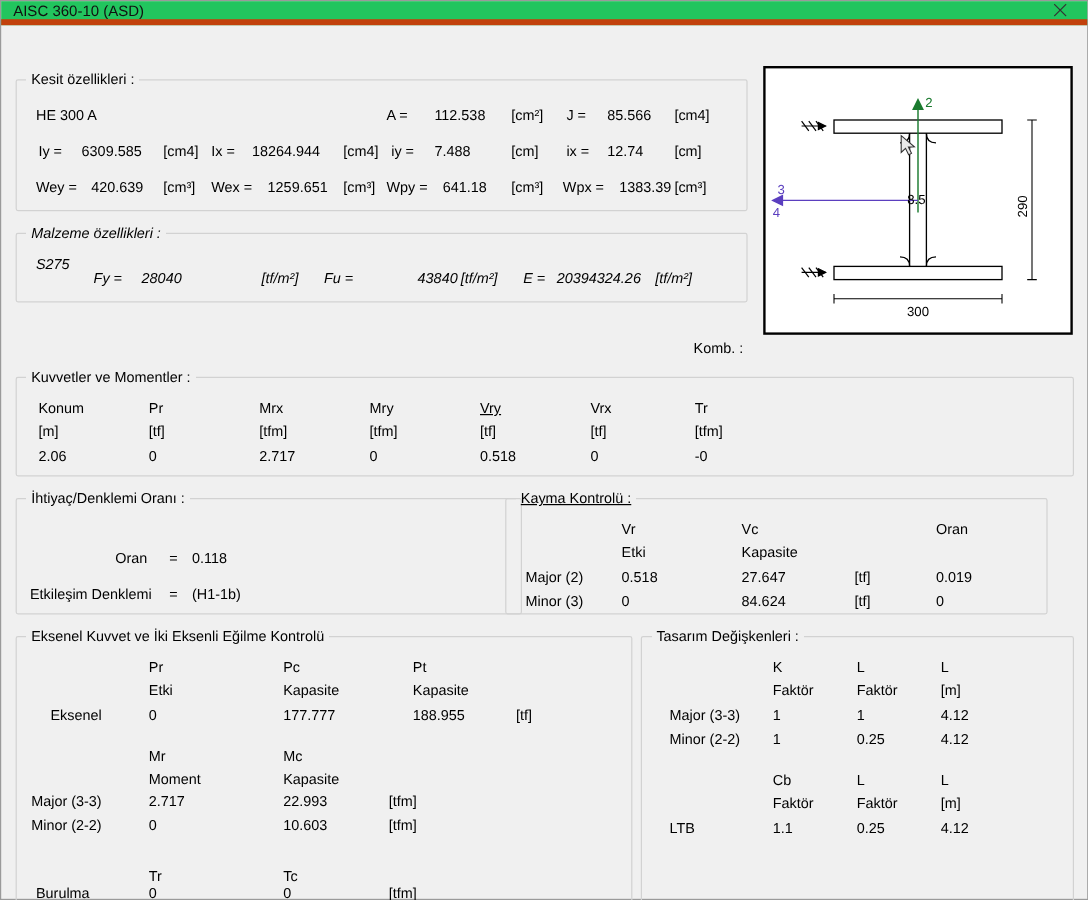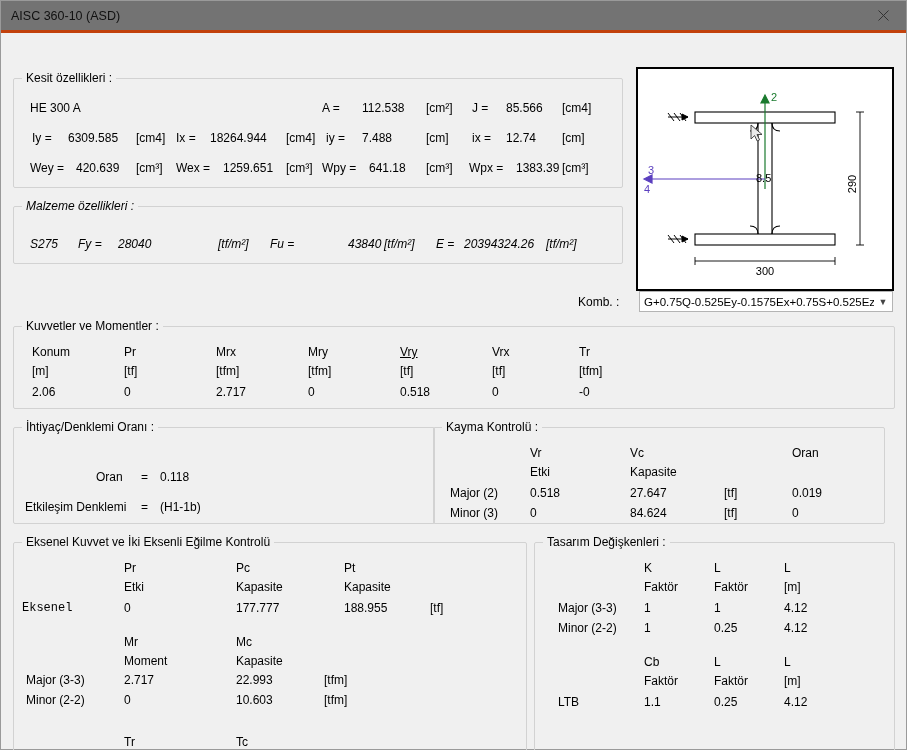--- a/index.html
+++ b/index.html
@@ -12,23 +12,23 @@
     overflow:hidden;
   }
   .window{
     position:relative;
     width:907px;height:750px;
     background:#f0f0f0;
     border:1px solid #9a9a9a;
     box-sizing:border-box;
   }
   .titlebar{
-    height:32px;
-    background:#737373;
-    border-bottom:3px solid #c2410c;
+    height:20px;
+    background:#22c55e;
+    border-bottom:5px solid #c2410c;
     display:flex;align-items:center;
     box-sizing:border-box;
   }
   .titlebar .title{
     padding-left:10px;
     font-size:12.5px;
     color:#111;
     flex:1;
   }
   .close-btn{
@@ -143,21 +143,21 @@
 
         <div class="lbl" style="left:455px;top:76px;">Wpx  =</div>
         <div class="lbl" style="left:502px;top:76px;">1383.39</div>
         <div class="lbl" style="left:548px;top:76px;">[cm³]</div>
       </div>
     </fieldset>
 
     <fieldset class="group" style="left:12px;top:166px;width:608px;height:63px;font-style:italic;">
       <legend>Malzeme özellikleri :</legend>
       <div class="grp-body">
-        <div class="lbl" style="left:16px;top:24px;">S275</div>
+        <div class="lbl" style="left:16px;top:12px;">S275</div>
 
         <div class="lbl" style="left:64px;top:24px;">Fy  =</div>
         <div class="lbl" style="left:104px;top:24px;">28040</div>
         <div class="lbl" style="left:204px;top:24px;">[tf/m²]</div>
 
         <div class="lbl" style="left:256px;top:24px;">Fu  =</div>
         <div class="lbl" style="left:296px;top:24px;margin-left:38px;">43840</div>
         <div class="lbl" style="left:370px;top:24px;">[tf/m²]</div>
 
         <div class="lbl" style="left:422px;top:24px;">E  =</div>
@@ -227,24 +227,20 @@
         <g stroke="#000" stroke-width="0.9">
           <line x1="57" y1="192" x2="197" y2="192"></line>
           <line x1="57" y1="188" x2="57" y2="196"></line>
           <line x1="197" y1="188" x2="197" y2="196"></line>
         </g>
         <text x="127" y="206" font-family="Liberation Sans, sans-serif" font-size="11" fill="#000" text-anchor="middle">300</text>
       </svg>
     </div>
 
     <div class="combo-label">Komb. :</div>
-    <div class="combo">
-      <div class="txt">G+0.75Q-0.525Ey-0.1575Ex+0.75S+0.525Ez</div>
-      <div class="arrow">▼</div>
-    </div>
 
     <fieldset class="group" style="left:12px;top:286px;width:880px;height:88px;">
       <legend>Kuvvetler ve Momentler :</legend>
       <div class="grp-body">
         <div class="lbl" style="left:18px;top:12px;">Konum</div>
         <div class="lbl" style="left:110px;top:12px;">Pr</div>
         <div class="lbl" style="left:202px;top:12px;">Mrx</div>
         <div class="lbl" style="left:294px;top:12px;">Mry</div>
         <div class="lbl" style="left:386px;top:12px;text-decoration:underline;">Vry</div>
         <div class="lbl" style="left:478px;top:12px;">Vrx</div>
@@ -274,21 +270,21 @@
         <div class="lbl" style="left:82px;top:36px;">Oran</div>
         <div class="lbl" style="left:127px;top:36px;">=</div>
         <div class="lbl" style="left:146px;top:36px;">0.118</div>
 
         <div class="lbl" style="left:11px;top:66px;">Etkileşim Denklemi</div>
         <div class="lbl" style="left:127px;top:66px;">=</div>
         <div class="lbl" style="left:146px;top:66px;">(H1-1b)</div>
       </div>
     </fieldset>
 
-    <fieldset class="group" style="left:432px;top:387px;width:450px;height:102px;">
+    <fieldset class="group" style="left:420px;top:387px;width:450px;height:102px;text-decoration:underline;">
       <legend>Kayma Kontrolü :</legend>
       <div class="grp-body">
         <div class="lbl" style="left:96px;top:12px;">Vr</div>
         <div class="lbl" style="left:196px;top:12px;">Vc</div>
         <div class="lbl" style="left:358px;top:12px;">Oran</div>
 
         <div class="lbl" style="left:96px;top:31px;">Etki</div>
         <div class="lbl" style="left:196px;top:31px;">Kapasite</div>
 
         <div class="lbl" style="left:16px;top:52px;">Major (2)</div>
@@ -309,21 +305,21 @@
       <legend>Eksenel Kuvvet ve İki Eksenli Eğilme Kontrolü</legend>
       <div class="grp-body">
         <div class="lbl" style="left:110px;top:12px;">Pr</div>
         <div class="lbl" style="left:222px;top:12px;">Pc</div>
         <div class="lbl" style="left:330px;top:12px;text-align:right;">Pt</div>
 
         <div class="lbl" style="left:110px;top:31px;">Etki</div>
         <div class="lbl" style="left:222px;top:31px;">Kapasite</div>
         <div class="lbl" style="left:330px;top:31px;">Kapasite</div>
 
-        <div class="lbl" style="left:8px;top:52px;font-family:Liberation Mono, monospace;">Eksenel</div>
+        <div class="lbl" style="left:28px;top:52px;">Eksenel</div>
         <div class="lbl" style="left:110px;top:52px;">0</div>
         <div class="lbl" style="left:222px;top:52px;">177.777</div>
         <div class="lbl" style="left:330px;top:52px;">188.955</div>
         <div class="lbl" style="left:416px;top:52px;">[tf]</div>
 
         <div class="lbl" style="left:110px;top:86px;">Mr</div>
         <div class="lbl" style="left:222px;top:86px;">Mc</div>
         <div class="lbl" style="left:110px;top:105px;">Moment</div>
         <div class="lbl" style="left:222px;top:105px;">Kapasite</div>
 

